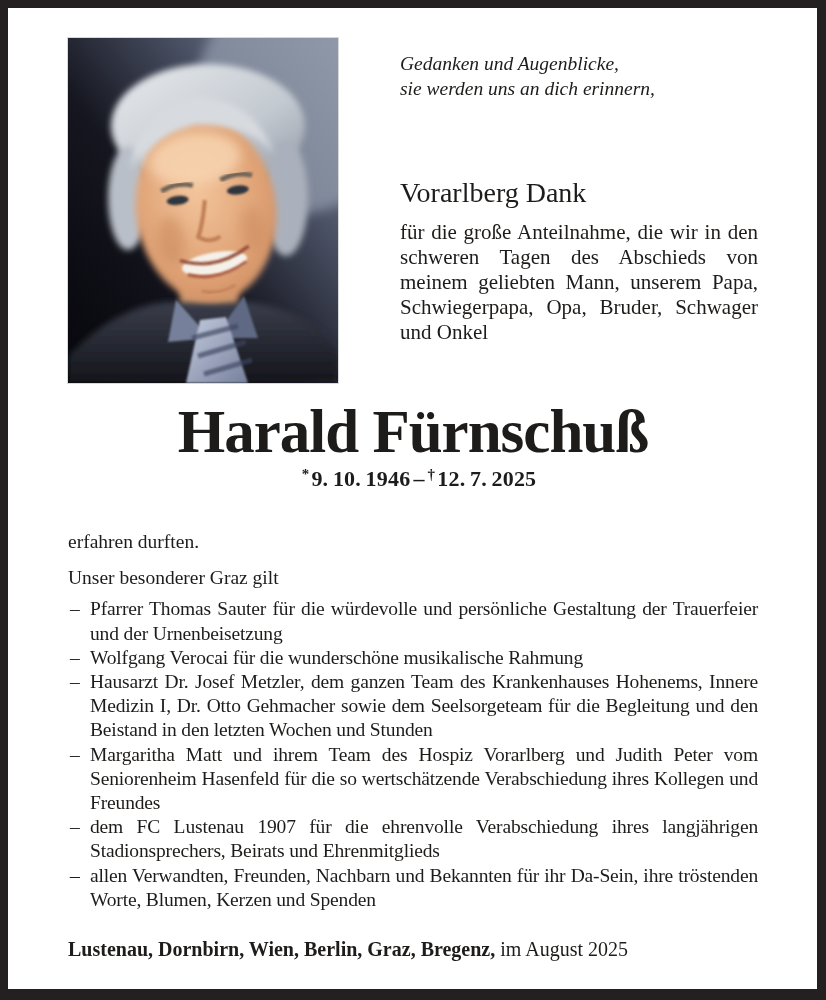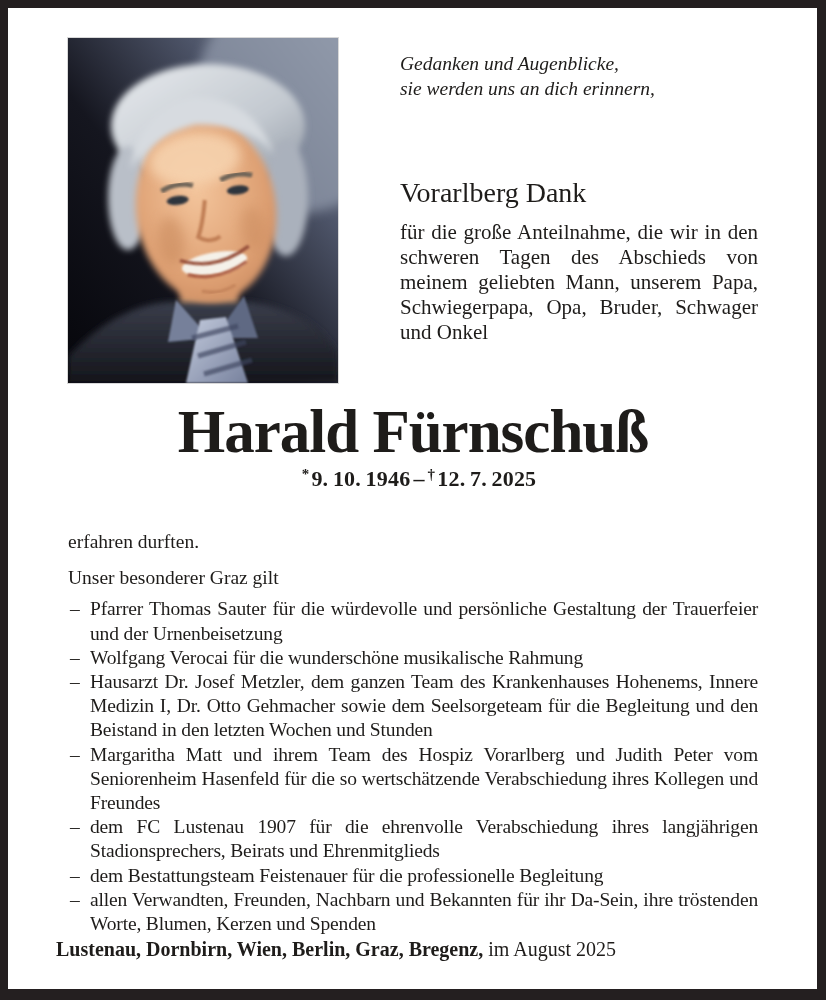--- a/index.html
+++ b/index.html
@@ -37,21 +37,21 @@
   .life-dates .dt { margin-left:2px; }
   
   .body-block { position:absolute; left:60px; top:486px; width:690px; font-size:19.5px; line-height:24.2px;margin-top:36px; }
   .body-block p { margin:0; }
   .list-intro { margin-top:12px !important; }
   .thanks-list { list-style:none; margin:7px 0 0 0; padding:0; text-align:justify; letter-spacing:-0.15px; }
   .thanks-list li { position:relative; padding-left:22px; }
   .thanks-list .dash { position:absolute; left:2px; }
   .closing { margin-top:7px !important; }
   .signature { text-align:right; font-weight:bold; font-size:21px; }
-  .footer-line { position:absolute; left:48px; bottom:8px; width:690px; font-size:20px; }
+  .footer-line { position:absolute; left:60px; bottom:8px; width:690px; font-size:20px; }
   .footer-places { font-weight:bold; }
   .footer-date { margin-left:5px; }
 </style>
 </head>
 <body>
 
 <div class="frame">
 
   <div class="photo">
     <svg viewBox="0 0 270 345" preserveAspectRatio="none" aria-hidden="true">
@@ -152,21 +152,21 @@
 
   <div class="body-block">
     <p>erfahren durften.</p>
     <p class="list-intro">Unser besonderer Graz gilt</p>
     <ul class="thanks-list">
       <li><span class="dash">–</span><span>Pfarrer Thomas Sauter für die würdevolle und persönliche Gestaltung der Trauerfeier und der Urnenbeisetzung</span></li>
       <li><span class="dash">–</span><span>Wolfgang Verocai für die wunderschöne musikalische Rahmung</span></li>
       <li><span class="dash">–</span><span>Hausarzt Dr. Josef Metzler, dem ganzen Team des Krankenhauses Hohen­ems, Innere Medizin I, Dr. Otto Gehmacher sowie dem Seelsorgeteam für die Begleitung und den Beistand in den letzten Wochen und Stunden</span></li>
       <li><span class="dash">–</span><span>Margaritha Matt und ihrem Team des Hospiz Vorarlberg und Judith Peter vom Seniorenheim Hasenfeld für die so wertschätzende Verabschiedung ihres Kollegen und Freundes</span></li>
       <li><span class="dash">–</span><span>dem FC Lustenau 1907 für die ehrenvolle Verabschiedung ihres langjähri­gen Stadionsprechers, Beirats und Ehrenmitglieds</span></li>
-      <li><span class="dash">–</span><span>dem Bestattungsteam Feistenauer für die professionelle Begleitung</span></li>
+      <li><span class="dash">–</span></li>
       <li><span class="dash">–</span><span>allen Verwandten, Freunden, Nachbarn und Bekannten für ihr Da-Sein, ihre tröstenden Worte, Blumen, Kerzen und Spenden</span></li>
     </ul>
   </div>
 
   <p class="footer-line">
     <span class="footer-places">Lustenau, Dornbirn, Wien, Berlin, Graz, Bregenz,</span><span class="footer-date">im August 2025</span>
   </p>
 
 </div>
 

